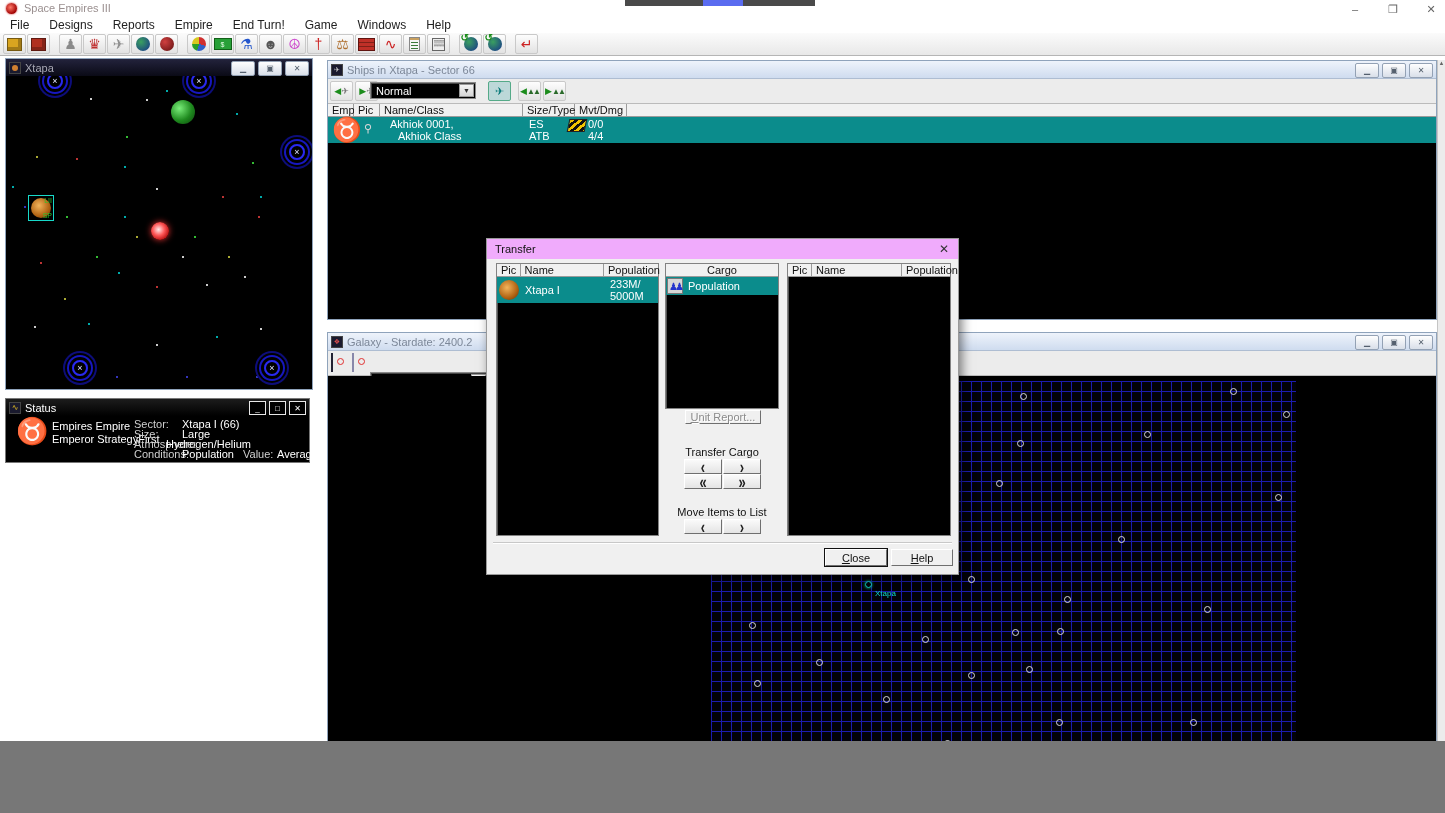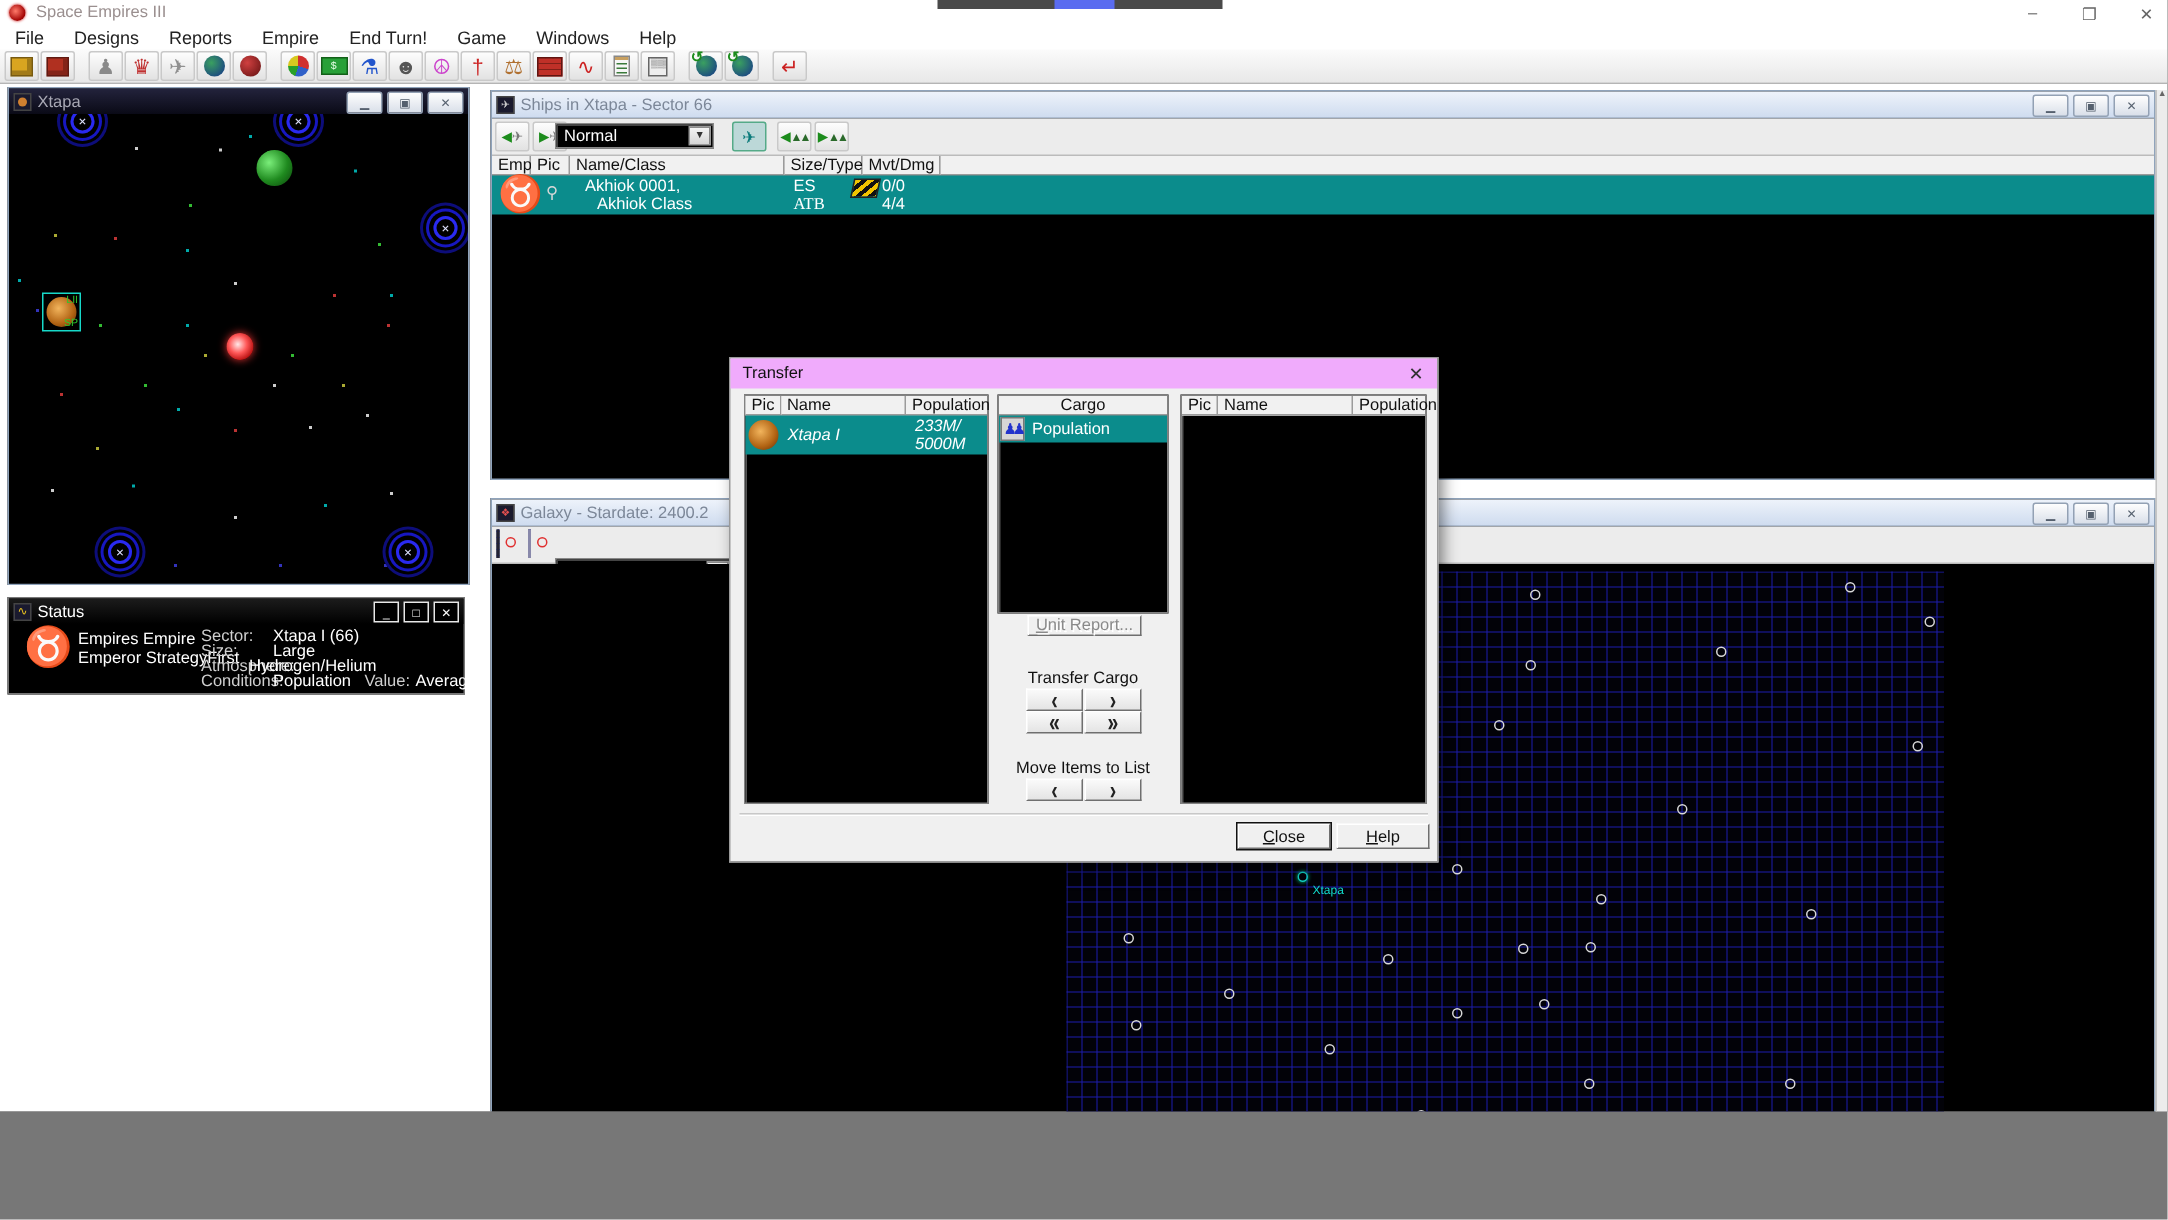--- a/index.html
+++ b/index.html
@@ -357,21 +357,21 @@
         <span class="hdr-seg" style="width: 52px;">Size/Type</span>
         <span class="hdr-seg" style="width: 52px;">Mvt/Dmg</span>
         <span class="hdr-seg" style="width: 809px; border-right: none;"></span>
       </div>
     <div class="teal-row" style="position:relative;height:26px;">
       <span class="abs" style="left:4px;top:0px;font-size:24px;line-height:26px;color:#2ecc2e;">♉</span>
       <span class="abs" style="left:36px;top:5px;font-size:11px;color:#d8d8d8;">⚲</span>
       <span class="abs" style="left:62px;top:1px;font-size:11px;">Akhiok 0001,</span>
       <span class="abs" style="left:70px;top:13px;font-size:11px;">Akhiok Class</span>
       <span class="abs" style="left:201px;top:1px;font-size:11px;">ES</span>
-      <span class="abs" style="left:201px;top:13px;font-size:11px;font-family:Liberation Serif, serif;">ATB</span>
+      <span class="abs" style="left:201px;top:13px;font-size:11px;">ATB</span>
       <span class="abs hazard" style="left:240px;top:2px;"></span>
       <span class="abs" style="left:260px;top:1px;font-size:11px;">0/0</span>
       <span class="abs" style="left:260px;top:13px;font-size:11px;">4/4</span>
     </div>
     <div style="height:169px;background:#000;"></div>
   </div>
 
   <div class="abs subwin" style="left:327px;top:332px;width:1110px;height:445px;background:#000;">
     <div class="pale-title">
       <span class="mini-icon">
@@ -437,21 +437,21 @@
       <span id="transfer-title">Transfer</span>
       <span class="abs" id="transfer-close">✕</span>
     </div>
 
     <div class="list" style="left:9px;top:24px;width:163px;height:273px;">
       <div class="list-hdr">
         <span class="hdr-seg" style="width:24px;">Pic</span>
         <span class="hdr-seg" style="width:85px;">Name</span>
         <span class="hdr-seg" style="width:54px;border-right:none;">Population</span>
       </div>
-      <div class="teal-row" style="position:relative;height:26px;font-style:italic;">
+      <div class="teal-row" style="position:relative;height:26px;">
         <span class="abs planet-orange" style="left:2px;top:3px;"></span>
         <span class="abs" style="left:28px;top:7px;font-size:11px;">Xtapa I</span>
         <span class="abs" style="left:113px;top:1px;font-size:11px;">233M/</span>
         <span class="abs" style="left:113px;top:13px;font-size:11px;">5000M</span>
       </div>
     </div>
 
     <div class="list" style="left:178px;top:24px;width:114px;height:146px;">
       <div class="list-hdr">
         <span class="hdr-seg" style="width:100%;justify-content:center;padding-left:0;border-right:none;">Cargo</span>

